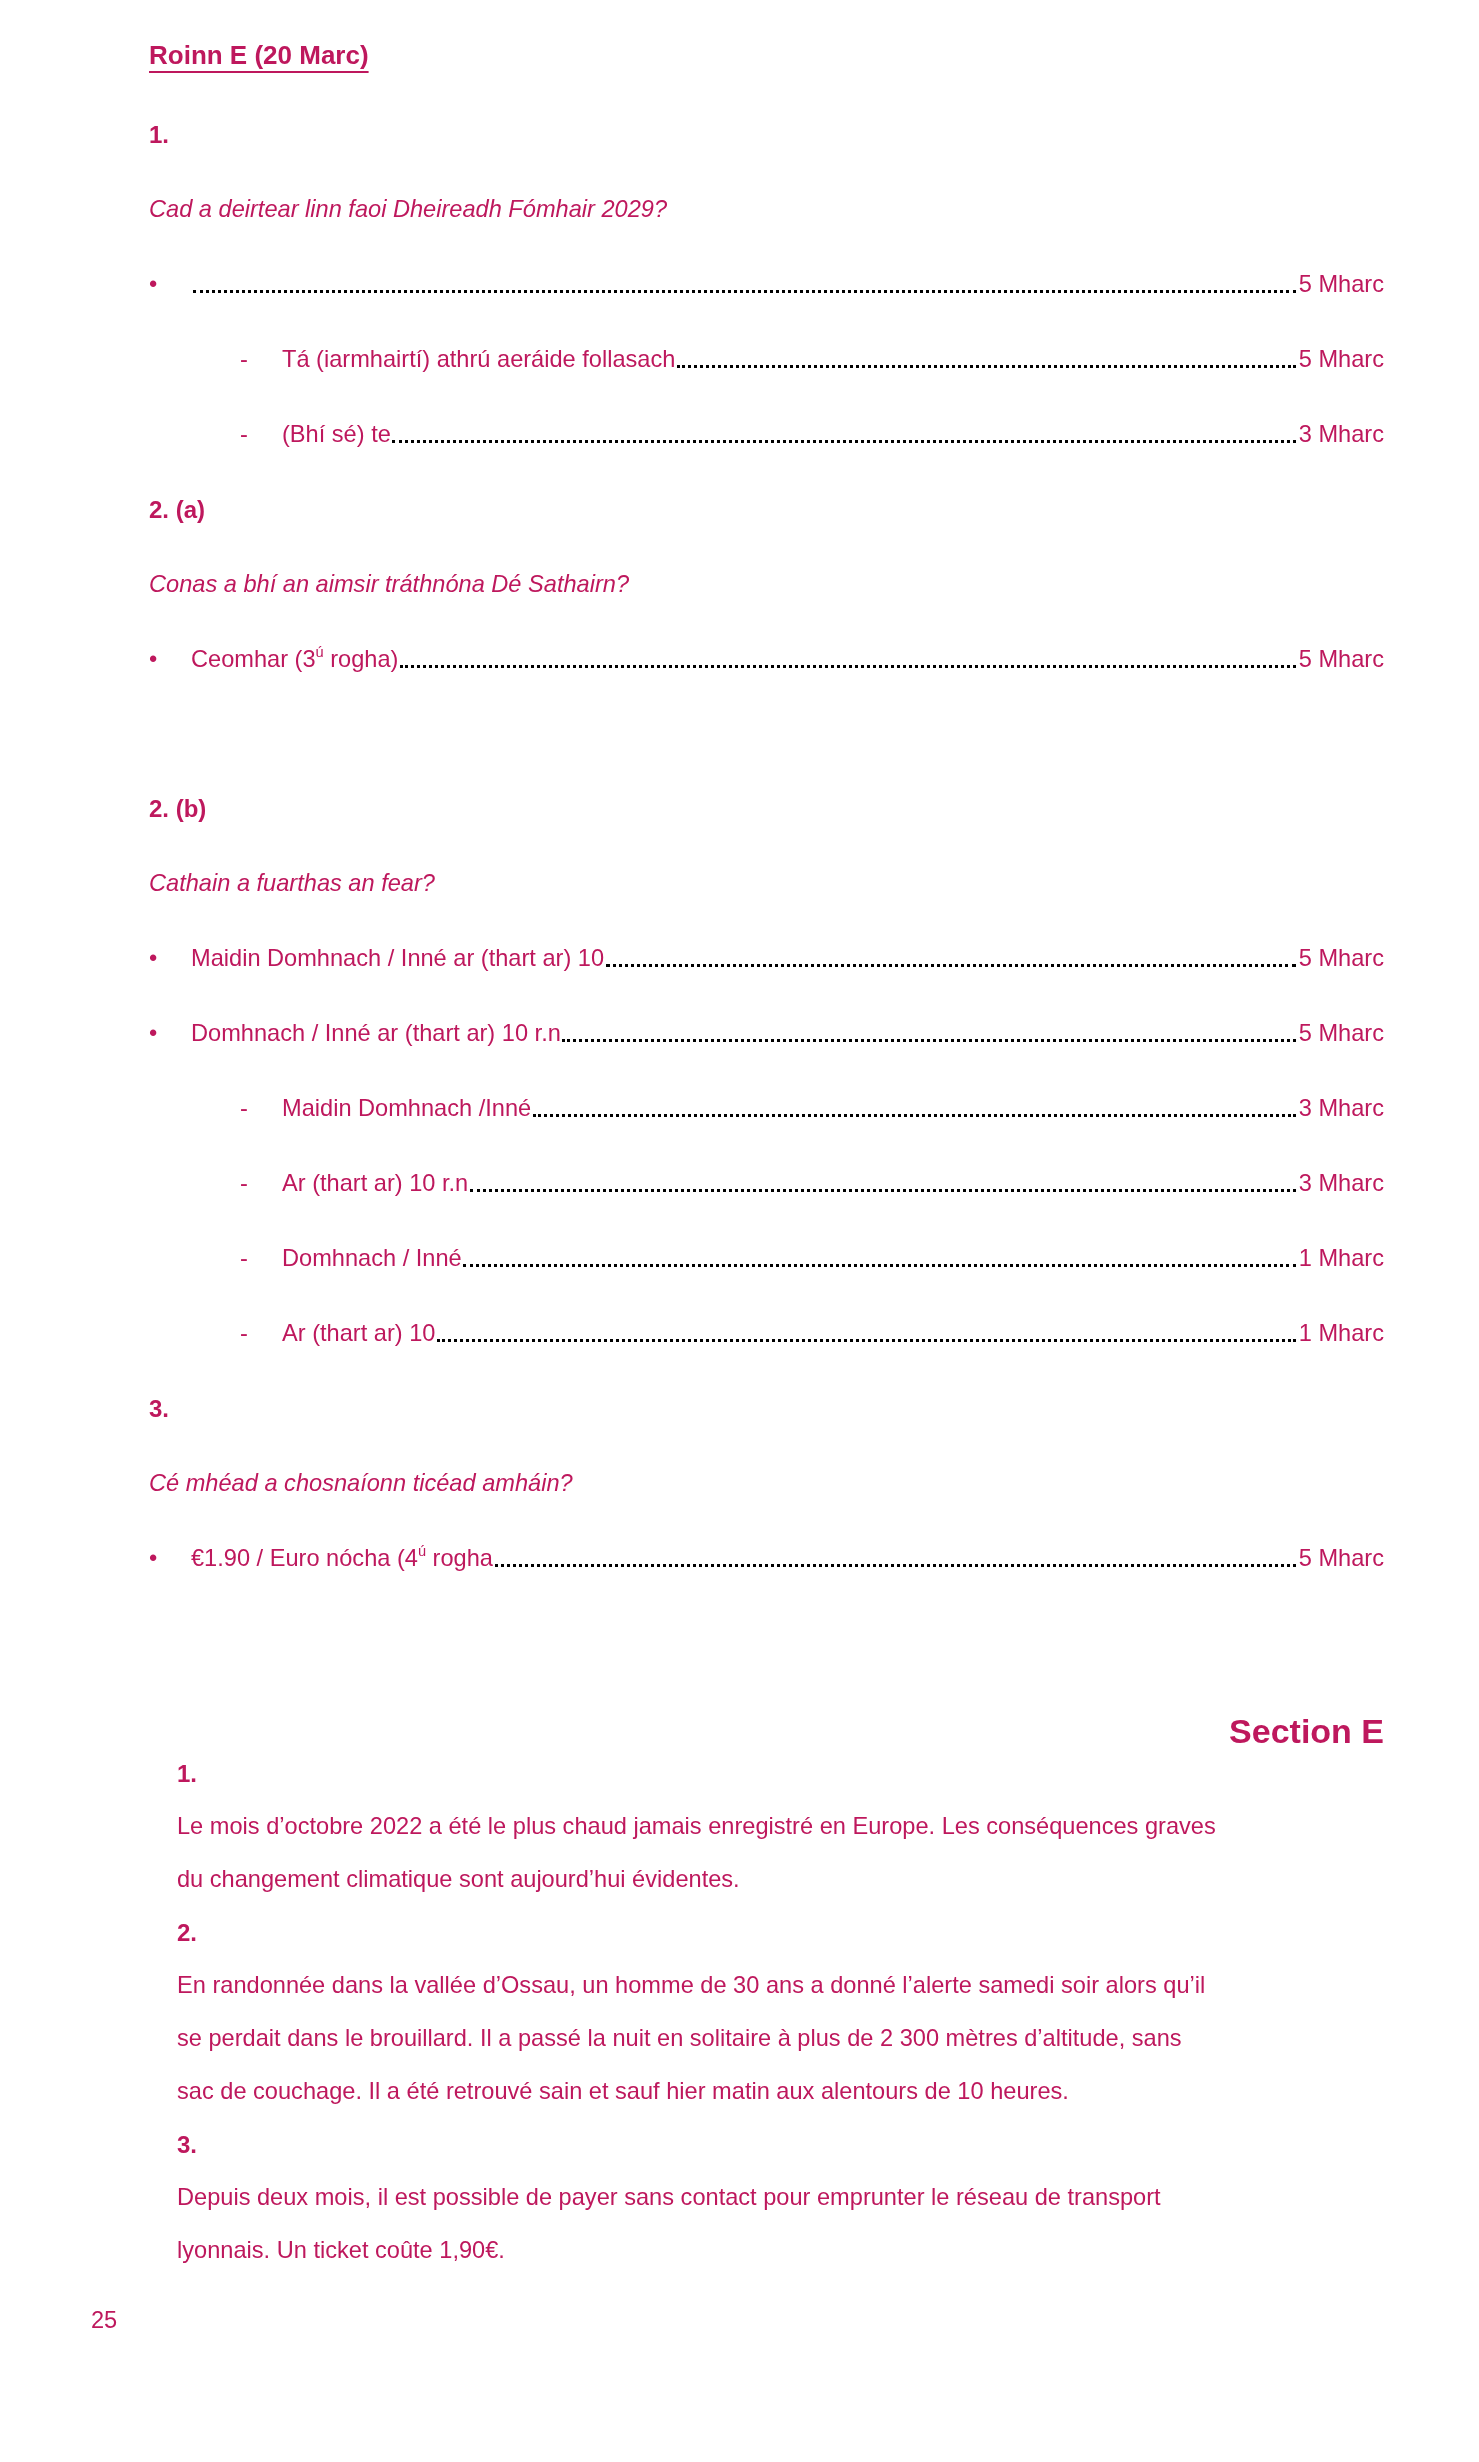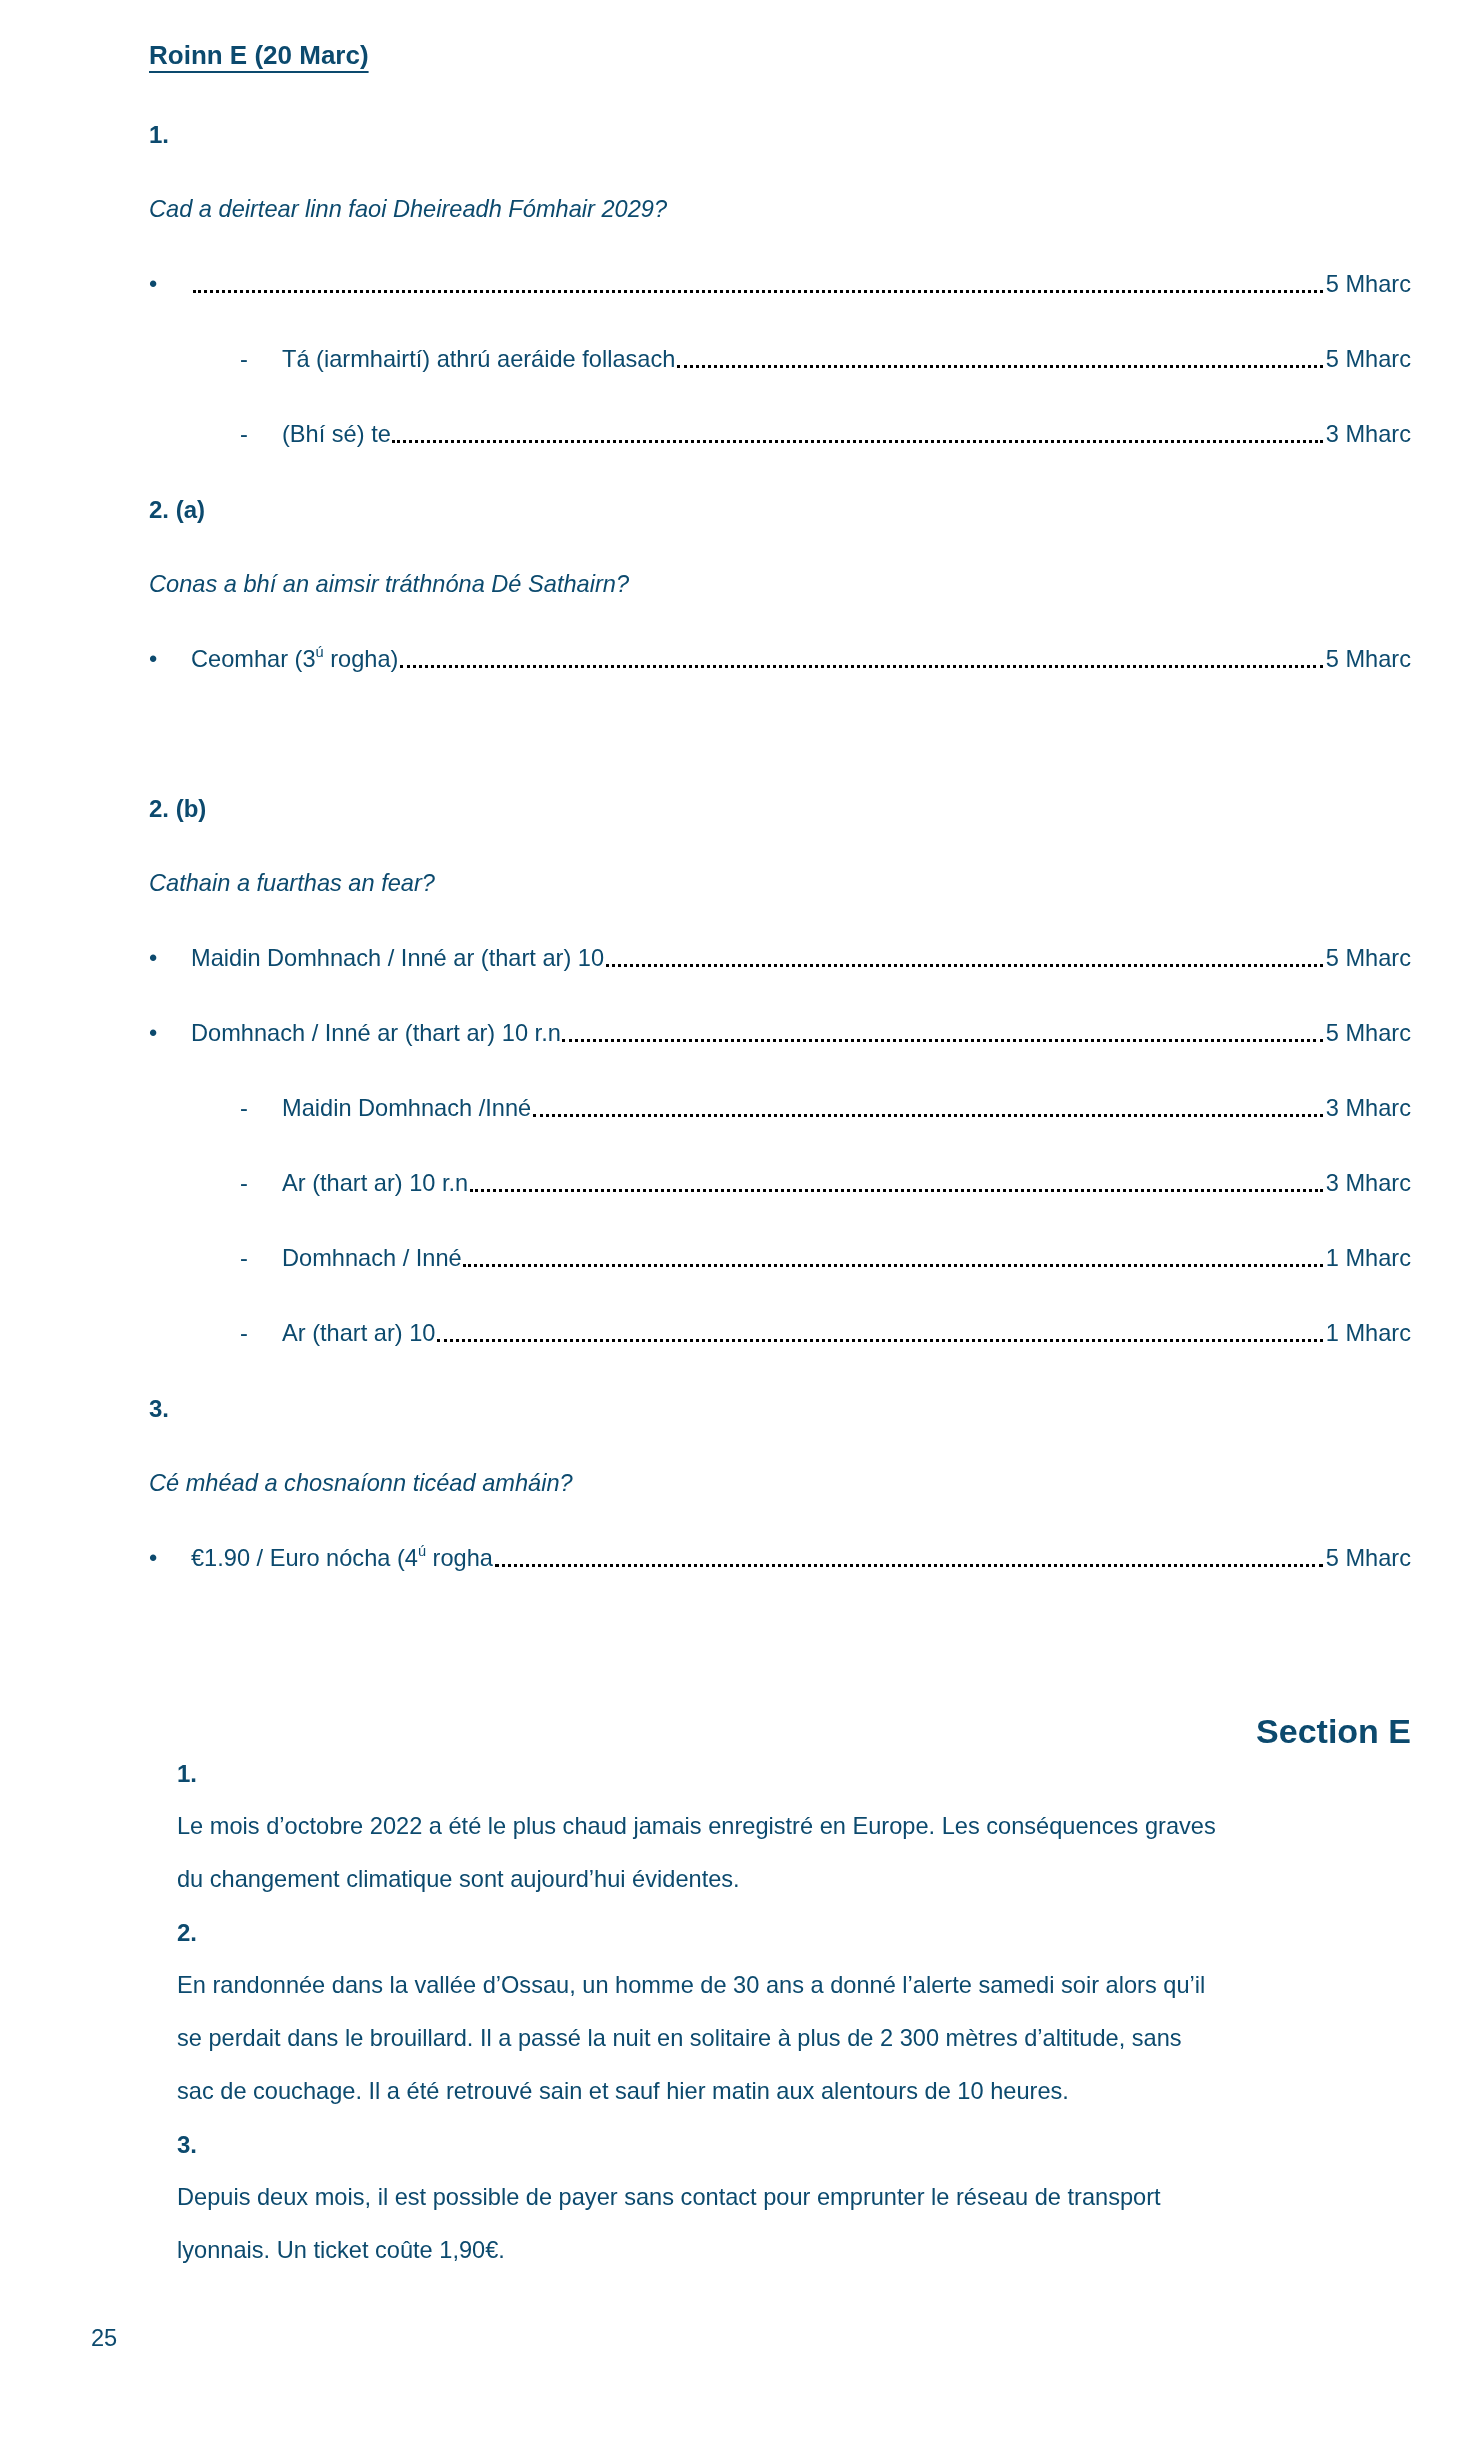--- a/index.html
+++ b/index.html
@@ -2,24 +2,24 @@
 <html style="font-size:13px"><head>
 <meta charset="utf-8">
 <style>
   html, body { margin: 0; padding: 0; background: #ffffff; }
   .doc {
     position: relative;
     width: 1480px;
     height: 2390px;
     box-sizing: border-box;
     background: #ffffff;
-    color: #0c4a6e;
+    color: #be185d;
     font-family: "Liberation Sans", sans-serif;
     font-size: 23.6px;
-    padding: 37px 69px 0 149px;
+    padding: 37px 96px 0 149px;
     overflow: hidden;
   }
   .title {
     margin: 0 0 47px 0;
     font-size: 26px;
     font-weight: bold;
     line-height: 36px;
   }
   .title .u {
     text-decoration: underline;
@@ -55,21 +55,21 @@
   .marks { flex: 0 0 auto; }
   .section-heading {
     font-size: 34px;
     font-weight: bold;
     text-align: right;
     line-height: 42px;
     margin: 0 0 6.5px -58px;
   }
   .fr-row { line-height: 29px; margin: 0 0 24px 28px; }
   .fr-row.label { font-weight: bold; font-size: 24px; }
-  .fr-row.mb-large { margin-bottom: 59px; }
+  .fr-row.mb-large { margin-bottom: 41px; }
   .page-number {
     text-align: left;
     line-height: 29px;
     margin-left: -58px;
   }
 </style>
 </head>
 <body>
 
 <div class="doc">

